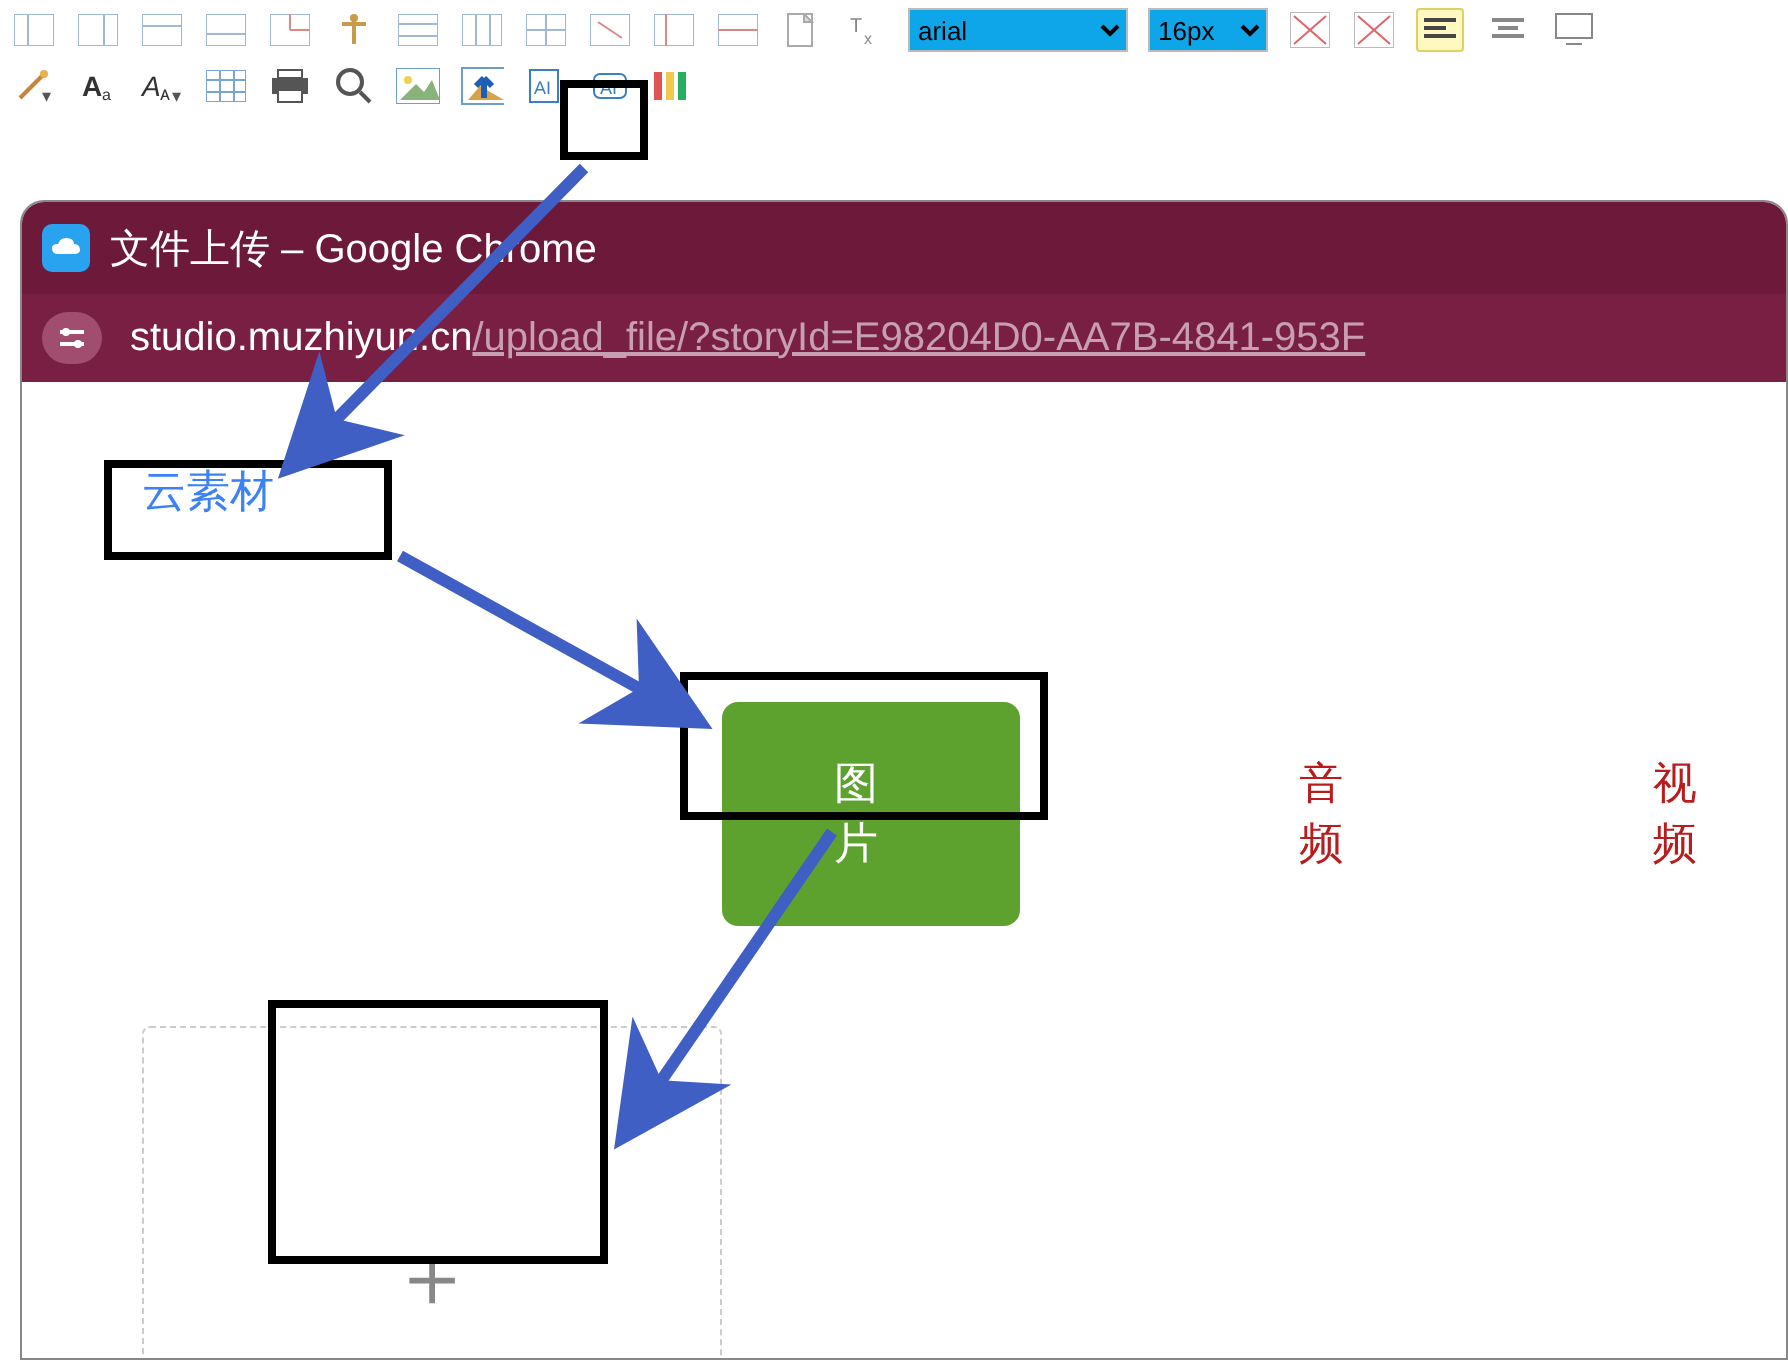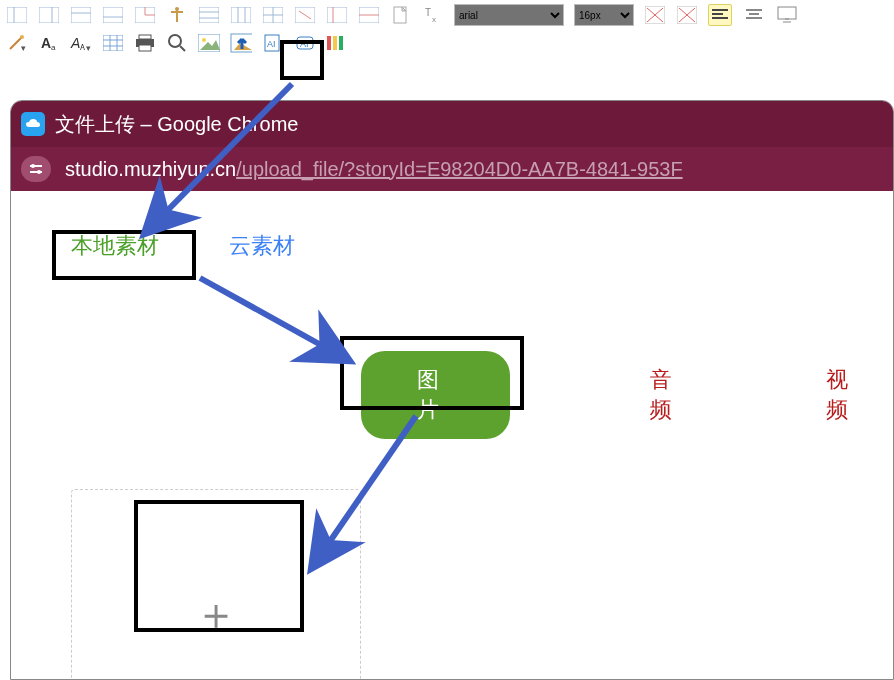--- a/index.html
+++ b/index.html
@@ -28,22 +28,22 @@
     display: flex;
     align-items: center;
     justify-content: center;
     cursor: pointer;
     flex-shrink: 0;
   }
   .tb-btn svg { display:block; }
   .font-select, .size-select {
     border: 1px solid #bbb;
     height: 22px;
-    font-size: 10px;
-    background: #737373;
+    font-size: 13px;
+    background: #0ea5e9;
   }
   .font-select { width: 110px; }
   .size-select { width: 60px; }
 
   .align-btn {
     width:24px; height:22px;
   }
   .align-active {
     background:#fff8c0;
     border:1px solid #e0d060;
@@ -119,22 +119,22 @@
     display:flex;
     gap:140px;
     margin-top:90px;
     padding-left:320px;
     align-items:center;
     font-size:22px;
   }
   .sub-pill {
     background:#5da22f;
     color:#fff;
-    border-radius:24px;
-    padding:14px 56px;
+    border-radius:8px;
+    padding:26px 56px;
     cursor:pointer;
   }
   .sub-tab {
     color:#b91c1c;
     cursor:pointer;
   }
 
   .upload-box {
     margin-top:50px;
     margin-left:30px;
@@ -402,21 +402,20 @@
           <circle cx="5" cy="4" r="2" fill="#fff"></circle>
           <circle cx="11" cy="10" r="2" fill="#fff"></circle>
         </svg>
     </div>
     <span class="url-host">studio.muzhiyun.cn</span>
       <span class="url-path">/upload_file/?storyId=E98204D0-AA7B-4841-953F</span>
   </div>
 
   <div class="popup-body">
     <div class="main-tabs">
-      <span class="main-tab active">本地素材</span>
       <span class="main-tab">云素材</span>
     </div>
 
     <div class="sub-tabs">
       <span class="sub-pill">图片</span>
       <span class="sub-tab">音频</span>
       <span class="sub-tab">视频</span>
     </div>
 
     <div class="upload-box">

